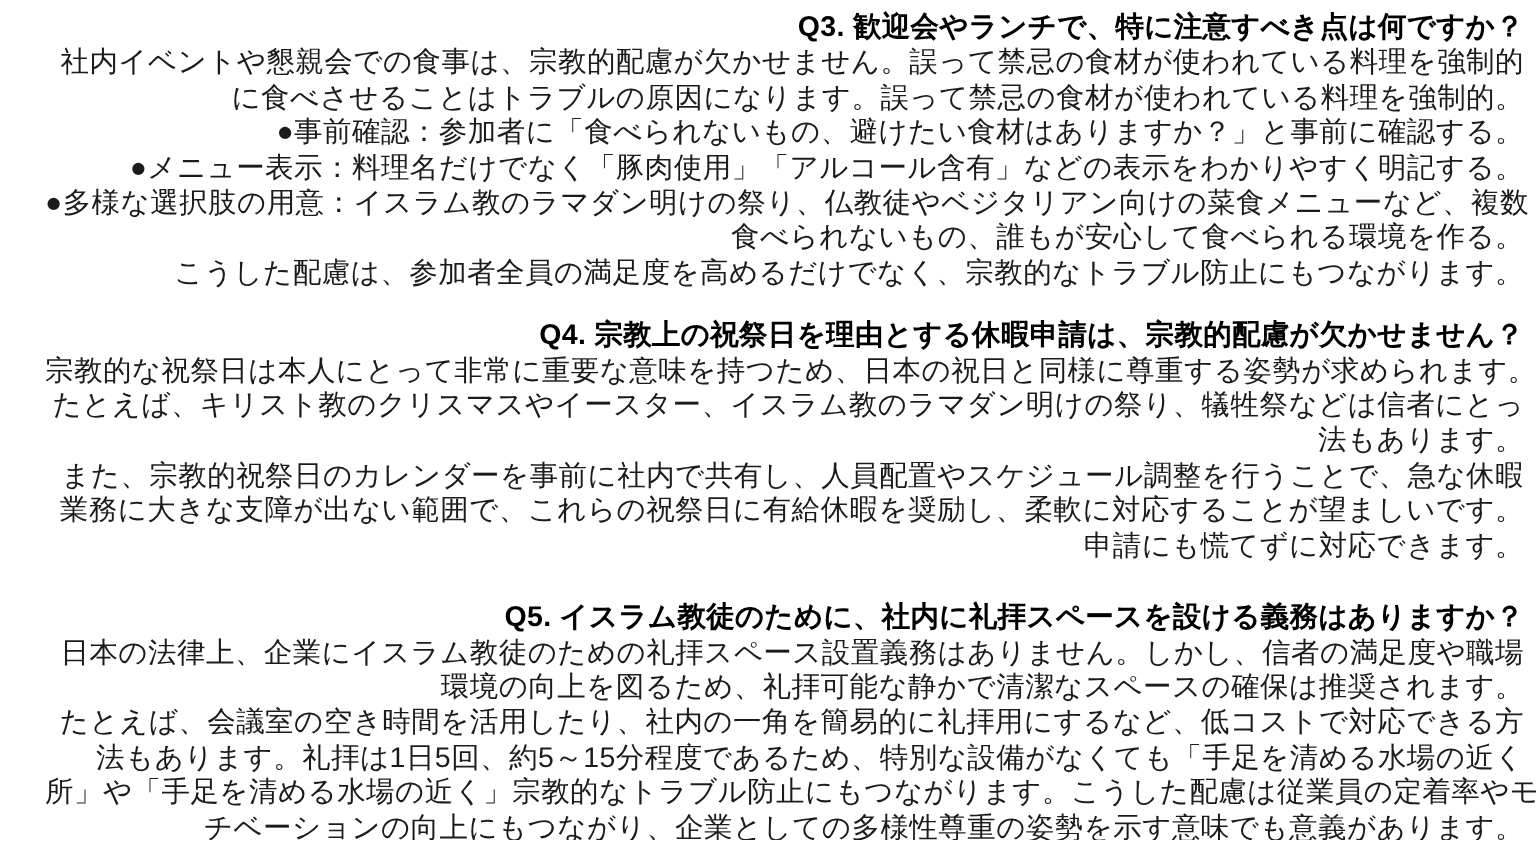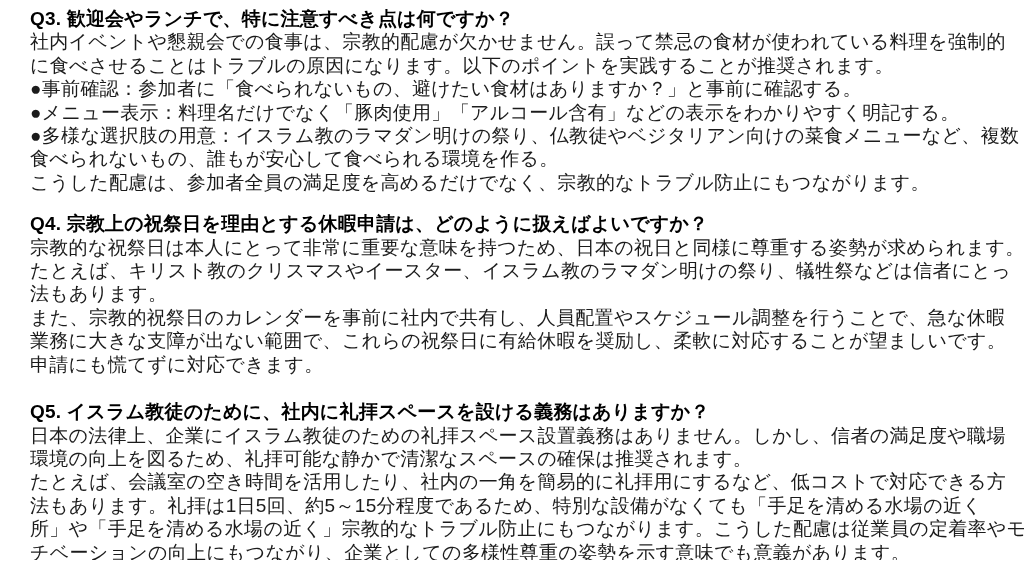--- a/index.html
+++ b/index.html
@@ -9,20 +9,21 @@
   }
   .page {
     position: relative;
     width: 1024px;
     height: 560px;
     background: #ffffff;
     overflow: hidden;
     box-sizing: border-box;
     padding: 7px 8px 0 30px;
     font-family: "Liberation Sans", "DejaVu Sans", sans-serif;
+    text-align: right;
   }
   .section {
     margin: 0;
     padding: 0;
   }
   .section.gap-q4 { margin-top: 18px; }
   .section.gap-q5 { margin-top: 24px; }
   .q-heading {
     margin: 0;
     font-size: 19px;
@@ -44,31 +45,31 @@
 </style>
 </head>
 <body>
 
 <div class="page">
 
   <section class="section">
     <h2 class="q-heading">Q3. 歓迎会やランチで、特に注意すべき点は何ですか？</h2>
     <div>
       <p class="text-line">社内イベントや懇親会での食事は、宗教的配慮が欠かせません。誤って禁忌の食材が使われている料理を強制的</p>
-      <p class="text-line">に食べさせることはトラブルの原因になります。以下のポイントを実践することが推奨されます。</p>
+      <p class="text-line">に食べさせることはトラブルの原因になります。誤って禁忌の食材が使われている料理を強制的。</p>
       <p class="text-line">●事前確認：参加者に「食べられないもの、避けたい食材はありますか？」と事前に確認する。</p>
       <p class="text-line">●メニュー表示：料理名だけでなく「豚肉使用」「アルコール含有」などの表示をわかりやすく明記する。</p>
       <p class="text-line">●多様な選択肢の用意：イスラム教のラマダン明けの祭り、仏教徒やベジタリアン向けの菜食メニューなど、複数</p>
       <p class="text-line">食べられないもの、誰もが安心して食べられる環境を作る。</p>
       <p class="text-line">こうした配慮は、参加者全員の満足度を高めるだけでなく、宗教的なトラブル防止にもつながります。</p>
     </div>
   </section>
 
   <section class="section gap-q4">
-    <h2 class="q-heading">Q4. 宗教上の祝祭日を理由とする休暇申請は、どのように扱えばよいですか？</h2>
+    <h2 class="q-heading">Q4. 宗教上の祝祭日を理由とする休暇申請は、宗教的配慮が欠かせません？</h2>
     <div>
       <p class="text-line">宗教的な祝祭日は本人にとって非常に重要な意味を持つため、日本の祝日と同様に尊重する姿勢が求められます。</p>
       <p class="text-line">たとえば、キリスト教のクリスマスやイースター、イスラム教のラマダン明けの祭り、犠牲祭などは信者にとっ</p>
       <p class="text-line">法もあります。</p>
       <p class="text-line">また、宗教的祝祭日のカレンダーを事前に社内で共有し、人員配置やスケジュール調整を行うことで、急な休暇</p>
       <p class="text-line">業務に大きな支障が出ない範囲で、これらの祝祭日に有給休暇を奨励し、柔軟に対応することが望ましいです。</p>
       <p class="text-line">申請にも慌てずに対応できます。</p>
     </div>
   </section>
 

